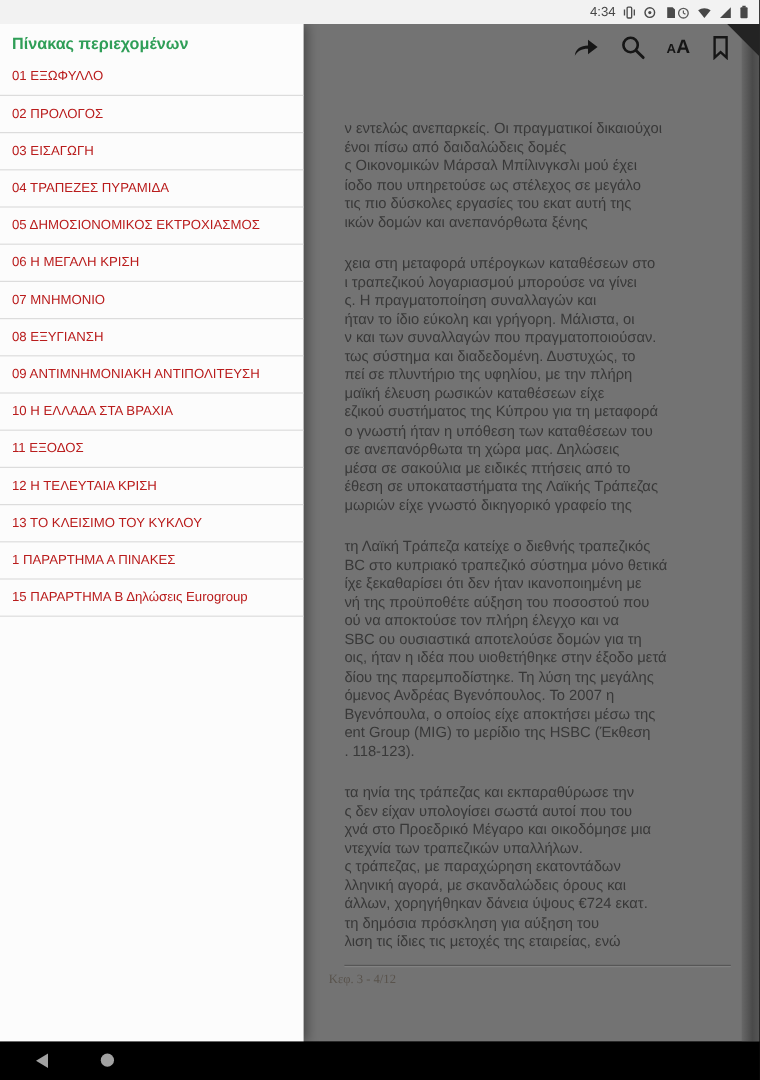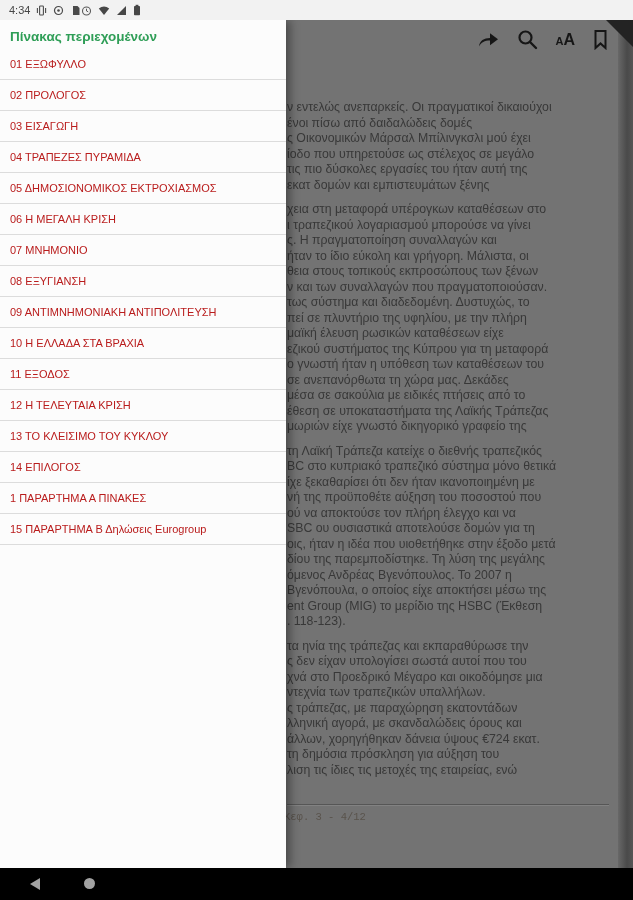--- a/index.html
+++ b/index.html
@@ -1,21 +1,21 @@
 <!DOCTYPE html>
 <html><head>
 <meta charset="utf-8">
 <style>
   html,body{margin:0;padding:0;background:#000;}
   .screen{position:relative;width:633px;height:900px;overflow:hidden;background:#000;
           font-family:"Liberation Sans",sans-serif;}
 
   
   .statusbar{position:absolute;top:0;left:0;right:0;height:20px;background:#f2f2f2;
-             display:flex;align-items:center;justify-content:flex-start;
+             display:flex;align-items:center;justify-content:flex-end;
              padding:0 9px;box-sizing:border-box;z-index:60;}
   .sb-group{display:flex;align-items:center;gap:6px;}
   .sb-time{font-size:11px;color:#474747;}
   .sb-icon{display:block;}
 
   
   .reader{position:absolute;top:20px;left:0;right:0;bottom:32px;background:#737373;overflow:hidden;}
   .page-edge{position:absolute;top:0;right:0;bottom:0;width:15px;
              background:linear-gradient(to right,#686868,#4a4a4a 60%,#555);}
   .page-curl{position:absolute;top:0;right:0;width:0;height:0;
@@ -23,29 +23,29 @@
   .toolbar{position:absolute;top:9px;right:24px;display:flex;align-items:center;gap:17px;z-index:5;}
   .tb-btn{display:flex;align-items:center;justify-content:center;cursor:pointer;}
   .aa{display:flex;align-items:baseline;color:#161616;font-weight:bold;letter-spacing:0;}
   .aa .a-small{font-size:11px;}
   .aa .a-large{font-size:16px;}
 
   .page-text{position:absolute;left:287px;top:80px;right:18px;
              font-family:Liberation Sans, sans-serif;
              font-size:12.3px;line-height:15.5px;color:#383838;}
   .pline{white-space:nowrap;overflow:hidden;}
-  .pline.gap{margin-top:9px;}
+  .pline.gap{margin-top:19px;}
 
   .footer-divider{position:absolute;left:287px;right:24px;top:784px;height:1px;
                   background:#565656;box-shadow:0 1px 0 #828282;}
-  .footer-text{position:absolute;left:284px;top:791px;font-size:10.5px;color:#59534c;
-               font-family:Liberation Mono, monospace;}
+  .footer-text{position:absolute;left:274px;top:791px;font-size:10.5px;color:#59534c;
+               font-family:Liberation Serif, serif;}
 
   
-  .drawer{position:absolute;left:0;top:20px;bottom:32px;width:286px;background:#fcfcfc;
+  .drawer{position:absolute;left:0;top:20px;bottom:32px;width:253px;background:#fcfcfc;
           z-index:20;box-shadow:4px 0 9px rgba(0,0,0,0.38);overflow:hidden;}
   .drawer-title{padding:9px 10px 5px 10px;font-size:13.5px;font-weight:bold;color:#2f9e57;}
   .toc-item{height:30px;line-height:30px;padding-left:10px;font-size:11px;color:#b91c1c;
             border-bottom:1px solid #dcdcdc;white-space:nowrap;overflow:hidden;cursor:pointer;}
 
   
   .navbar{position:absolute;left:0;right:0;bottom:0;height:32px;background:#000;z-index:60;}
   .nav-back{position:absolute;left:30px;top:10px;width:0;height:0;cursor:pointer;
             border-top:6px solid transparent;border-bottom:6px solid transparent;
             border-right:10px solid #a2a2a2;}
@@ -117,34 +117,33 @@
           <path d="M3.5,2 h10 v17 l-5,-4.6 l-5,4.6 z" fill="none" stroke="#161616" stroke-width="2"></path>
         </svg>
       </div>
     </div>
 
     <div class="page-text">
         <div class="pline">ν εντελώς ανεπαρκείς. Οι πραγματικοί δικαιούχοι</div>
         <div class="pline">ένοι πίσω από δαιδαλώδεις δομές</div>
         <div class="pline">ς Οικονομικών Μάρσαλ Μπίλινγκσλι μού έχει</div>
         <div class="pline">ίοδο που υπηρετούσε ως στέλεχος σε μεγάλο</div>
-        <div class="pline">τις πιο δύσκολες εργασίες του ήταν αυτή της</div>
-        <div class="pline">εκατ δομών και εμπιστευμάτων ξένης</div>
+        <div class="pline">τις πιο δύσκολες εργασίες του εκατ αυτή της</div>
+        <div class="pline">ικών δομών και ανεπανόρθωτα ξένης</div>
         <div class="pline gap">χεια στη μεταφορά υπέρογκων καταθέσεων στο</div>
         <div class="pline">ι τραπεζικού λογαριασμού μπορούσε να γίνει</div>
         <div class="pline">ς. Η πραγματοποίηση συναλλαγών και</div>
         <div class="pline">ήταν το ίδιο εύκολη και γρήγορη. Μάλιστα, οι</div>
-        <div class="pline">θεια στους τοπικούς εκπροσώπους των ξένων</div>
         <div class="pline">ν και των συναλλαγών που πραγματοποιούσαν.</div>
         <div class="pline">τως σύστημα και διαδεδομένη. Δυστυχώς, το</div>
         <div class="pline">πεί σε πλυντήριο της υφηλίου, με την πλήρη</div>
         <div class="pline">μαϊκή έλευση ρωσικών καταθέσεων είχε</div>
         <div class="pline">εζικού συστήματος της Κύπρου για τη μεταφορά</div>
         <div class="pline">ο γνωστή ήταν η υπόθεση των καταθέσεων του</div>
-        <div class="pline">σε ανεπανόρθωτα τη χώρα μας. Δεκάδες</div>
+        <div class="pline">σε ανεπανόρθωτα τη χώρα μας. Δηλώσεις</div>
         <div class="pline">μέσα σε σακούλια με ειδικές πτήσεις από το</div>
         <div class="pline">έθεση σε υποκαταστήματα της Λαϊκής Τράπεζας</div>
         <div class="pline">μωριών είχε γνωστό δικηγορικό γραφείο της</div>
         <div class="pline gap">τη Λαϊκή Τράπεζα κατείχε ο διεθνής τραπεζικός</div>
         <div class="pline">BC στο κυπριακό τραπεζικό σύστημα μόνο θετικά</div>
         <div class="pline">ίχε ξεκαθαρίσει ότι δεν ήταν ικανοποιημένη με</div>
         <div class="pline">νή της προϋποθέτε αύξηση του ποσοστού που</div>
         <div class="pline">ού να αποκτούσε τον πλήρη έλεγχο και να</div>
         <div class="pline">SBC ου ουσιαστικά αποτελούσε δομών για τη</div>
         <div class="pline">οις, ήταν η ιδέα που υιοθετήθηκε στην έξοδο μετά</div>
@@ -177,21 +176,20 @@
         <div class="toc-item">04 ΤΡΑΠΕΖΕΣ ΠΥΡΑΜΙΔΑ</div>
         <div class="toc-item">05 ΔΗΜΟΣΙΟΝΟΜΙΚΟΣ ΕΚΤΡΟΧΙΑΣΜΟΣ</div>
         <div class="toc-item">06 Η ΜΕΓΑΛΗ ΚΡΙΣΗ</div>
         <div class="toc-item">07 ΜΝΗΜΟΝΙΟ</div>
         <div class="toc-item">08 ΕΞΥΓΙΑΝΣΗ</div>
         <div class="toc-item">09 ΑΝΤΙΜΝΗΜΟΝΙΑΚΗ ΑΝΤΙΠΟΛΙΤΕΥΣΗ</div>
         <div class="toc-item">10 Η ΕΛΛΑΔΑ ΣΤΑ ΒΡΑΧΙΑ</div>
         <div class="toc-item">11 ΕΞΟΔΟΣ</div>
         <div class="toc-item">12 Η ΤΕΛΕΥΤΑΙΑ ΚΡΙΣΗ</div>
         <div class="toc-item">13 ΤΟ ΚΛΕΙΣΙΜΟ ΤΟΥ ΚΥΚΛΟΥ</div>
-        <div class="toc-item">14 ΕΠΙΛΟΓΟΣ</div>
         <div class="toc-item">1 ΠΑΡΑΡΤΗΜΑ Α ΠΙΝΑΚΕΣ</div>
         <div class="toc-item">15 ΠΑΡΑΡΤΗΜΑ Β Δηλώσεις Eurogroup</div>
       </div>
   </div>
 
   <div class="navbar">
     <div class="nav-back"></div>
     <div class="nav-home"></div>
   </div>
 

